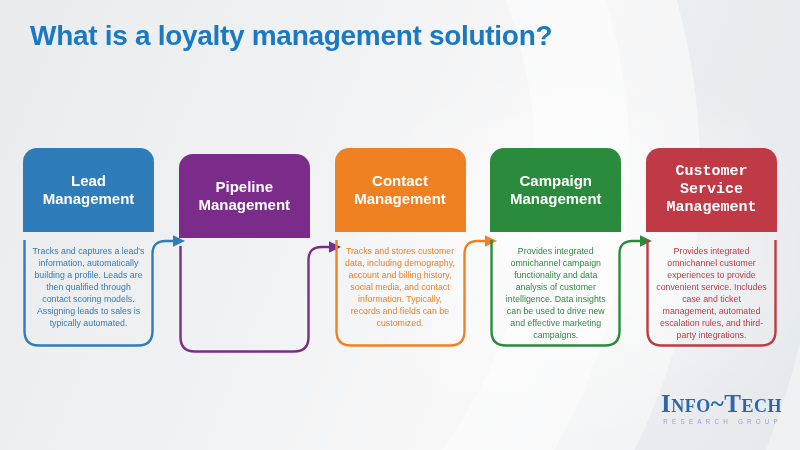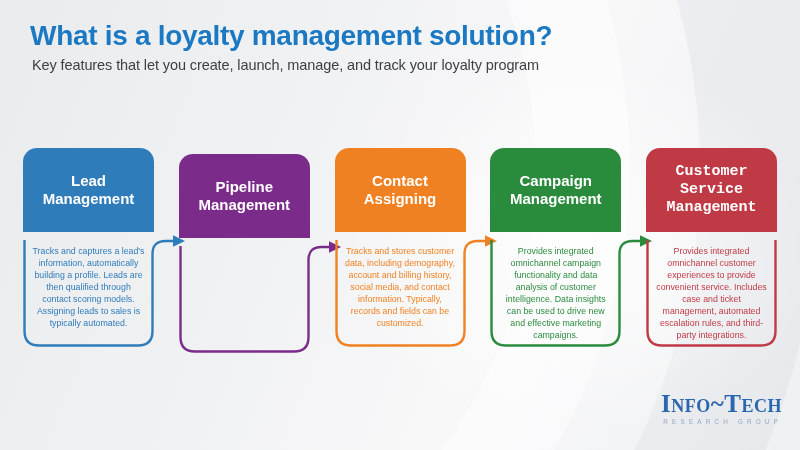--- a/index.html
+++ b/index.html
@@ -91,21 +91,20 @@
 </style>
 </head>
 <body>
 
 <div class="stage">
   <div class="arc arc2"></div>
   <div class="arc arc1"></div>
   <div class="glow"></div>
 
   <h1 class="title" style="color: rgb(27, 120, 194);">What is a loyalty management solution?</h1>
-  <div class="subtitle" style="color: rgb(62, 64, 66);">Key features that let you create, launch, manage, and track your loyalty program</div>
 
   <div class="cards">
 
     <div class="card" style="color: rgb(47, 124, 187); border-radius: 26px;">
       <div class="card-header" style="background: rgb(47, 124, 187);">
         <span>Lead Management</span>
       </div>
       <div class="card-body">
         <span>Tracks and captures a lead's information, automatically building a profile. Leads are then qualified through contact scoring models. Assigning leads to sales is typically automated.</span>
       </div>
@@ -120,21 +119,21 @@
         <span>Pipeline Management</span>
       </div>
       <svg class="outline-svg" viewBox="0 0 164 117">
         <path d="M1.5,5 L1.5,96 Q1.5,110.5 16,110.5 L115,110.5 Q129.5,110.5 129.5,96 L129.5,19 Q129.5,6 142.5,6 L151,6" fill="none" stroke="currentColor" stroke-width="2.4"></path>
         <polygon points="150,0.2 150,11.8 162,6" fill="currentColor"></polygon>
       </svg>
     </div>
 
     <div class="card" style="color: rgb(240, 129, 34);">
       <div class="card-header" style="background: rgb(240, 129, 34);">
-        <span>Contact Assigning</span>
+        <span>Contact Management</span>
       </div>
       <div class="card-body">
         <span>Tracks and stores customer data, including demography, account and billing history, social media, and contact information. Typically, records and fields can be customized.</span>
       </div>
       <svg class="outline-svg" viewBox="0 0 164 117">
         <path d="M1.5,5 L1.5,96 Q1.5,110.5 16,110.5 L115,110.5 Q129.5,110.5 129.5,96 L129.5,19 Q129.5,6 142.5,6 L151,6" fill="none" stroke="currentColor" stroke-width="2.4"></path>
         <polygon points="150,0.2 150,11.8 162,6" fill="currentColor"></polygon>
       </svg>
     </div>
 

